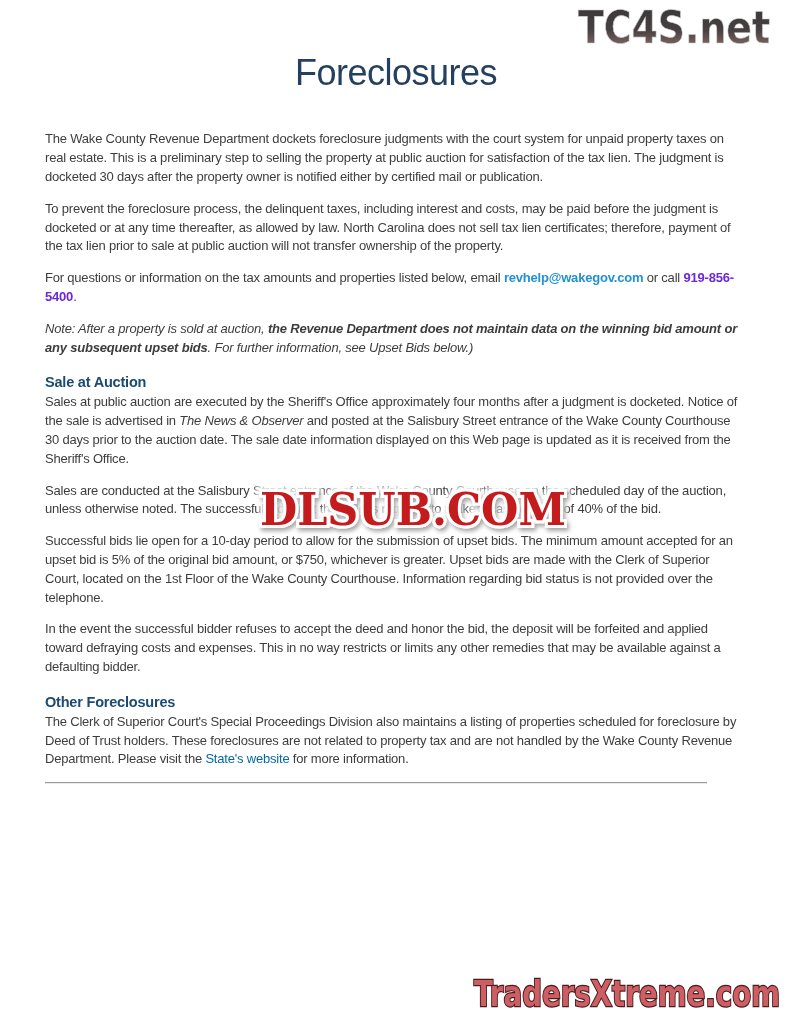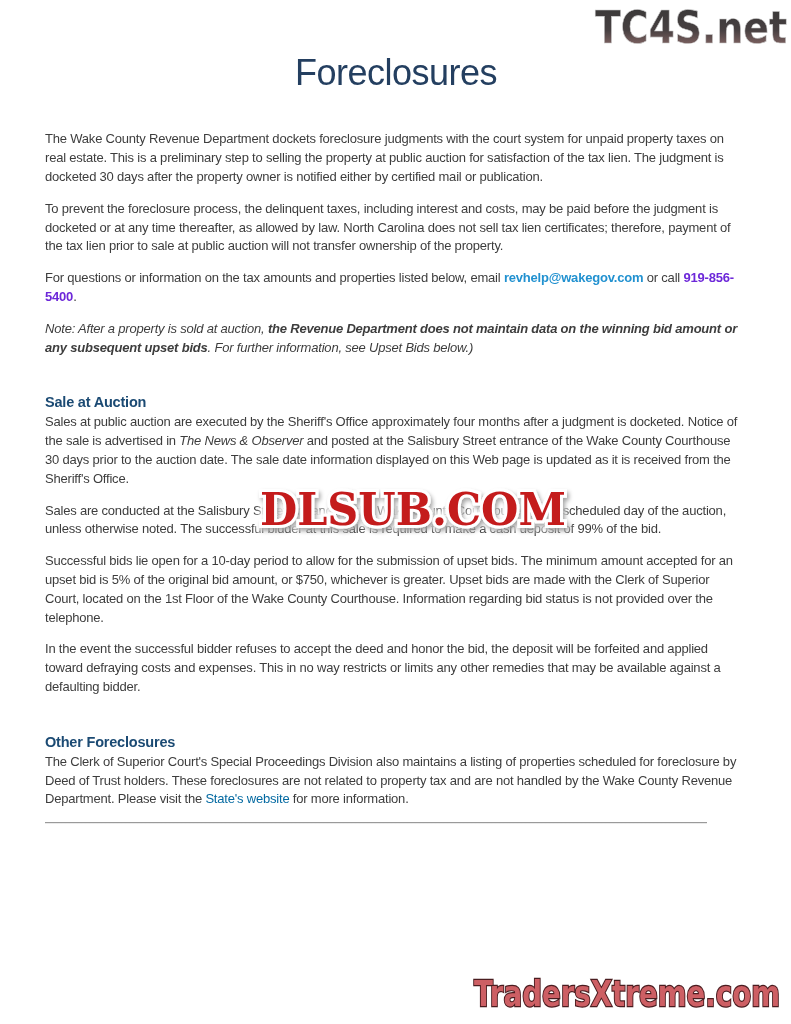--- a/index.html
+++ b/index.html
@@ -28,21 +28,21 @@
     line-height:18.8px;
     letter-spacing:-0.2px;
     margin:13px 0;
     color:#3d3d3d;
   }
   p.first-para { margin-top:37px; }
   .note-para { font-style:italic; }
   .note-para .note-bold { font-weight:bold; font-style:italic; }
 
   h3.section-heading {
-    margin:36px 0 2px 0;
+    margin:16px 0 2px 0;
     font-size:14.5px;
     font-weight:bold;
     color:#1b4a73;
     letter-spacing:-0.2px;
     line-height:18px;
   }
   h3.section-heading + p.body-text { margin-top:0; }
 
   a.email-link {
     color:#2191d0;
@@ -58,21 +58,21 @@
   .phone-number { font-weight:bold; color:#6d28d9; }
   .italic-title { font-style:italic; }
 
   .divider {
     margin-top:12px;
     width:662px;
     height:2px;
     background:linear-gradient(to bottom, #9a9a9a 0%, #9a9a9a 45%, #e3e3e3 55%, #f2f2f2 100%);
   }
 
-  .wm-topright { position:absolute; top:2px; right:0px; width:200px; height:50px;margin-left:34px; }
+  .wm-topright { position:absolute; top:2px; right:17px; width:200px; height:50px;margin-left:34px; }
   .wm-center  { position:absolute; left:243px; top:476px; width:340px; height:72px; }
   .wm-bottomright { position:absolute; left:462px; top:964px; width:330px; height:60px; }
 </style>
 </head>
 <body>
 
 <div class="page">
 
   <div class="wm-topright">
     <svg width="200" height="50" viewBox="0 0 200 50">
@@ -96,21 +96,21 @@
     <p class="body-text">To prevent the foreclosure process, the delinquent taxes, including interest and costs, may be paid before the judgment is docketed or at any time thereafter, as allowed by law. North Carolina does not sell tax lien certificates; therefore, payment of the tax lien prior to sale at public auction will not transfer ownership of the property.</p>
 
     <p class="body-text"><span>For questions or information on the tax amounts and properties listed below, email </span><a class="email-link">revhelp@wakegov.com</a><span> or call </span><span class="phone-number">919-856-5400</span><span>.</span></p>
 
     <p class="body-text note-para"><span>Note: After a property is sold at auction, </span><span class="note-bold">the Revenue Department does not maintain data on the winning bid amount or any subsequent upset bids</span><span>. For further information, see Upset Bids below.)</span></p>
 
     <h3 class="section-heading">Sale at Auction</h3>
 
     <p class="body-text"><span>Sales at public auction are executed by the Sheriff's Office approximately four months after a judgment is docketed. Notice of the sale is advertised in </span><span class="italic-title">The News &amp; Observer</span><span> and posted at the Salisbury Street entrance of the Wake County Courthouse 30 days prior to the auction date. The sale date information displayed on this Web page is updated as it is received from the Sheriff's Office.</span></p>
 
-    <p class="body-text">Sales are conducted at the Salisbury Street entrance of the Wake County Courthouse on the scheduled day of the auction, unless otherwise noted. The successful bidder at this sale is required to make a cash deposit of 99% of the bid.</p>
+    <p class="body-text">Sales are conducted at the Salisbury Street entrance of the Wake County Courthouse on the scheduled day of the auction, unless otherwise noted. The successful bidder at this sale is required to make a cash deposit of 40% of the bid.</p>
 
 
     <p class="body-text">Successful bids lie open for a 10-day period to allow for the submission of upset bids. The minimum amount accepted for an upset bid is 5% of the original bid amount, or $750, whichever is greater. Upset bids are made with the Clerk of Superior Court, located on the 1st Floor of the Wake County Courthouse. Information regarding bid status is not provided over the telephone.</p>
 
     <p class="body-text">In the event the successful bidder refuses to accept the deed and honor the bid, the deposit will be forfeited and applied toward defraying costs and expenses. This in no way restricts or limits any other remedies that may be available against a defaulting bidder.</p>
 
     <h3 class="section-heading">Other Foreclosures</h3>
 
     <p class="body-text"><span>The Clerk of Superior Court's Special Proceedings Division also maintains a listing of properties scheduled for foreclosure by Deed of Trust holders. These foreclosures are not related to property tax and are not handled by the Wake County Revenue Department. Please visit the </span><a class="text-link">State's website</a><span> for more information.</span></p>
 

